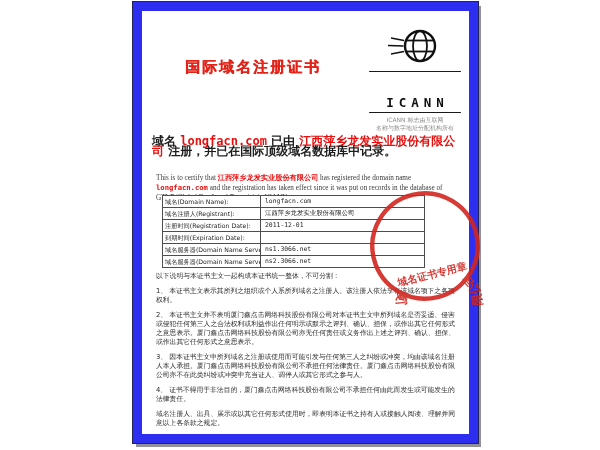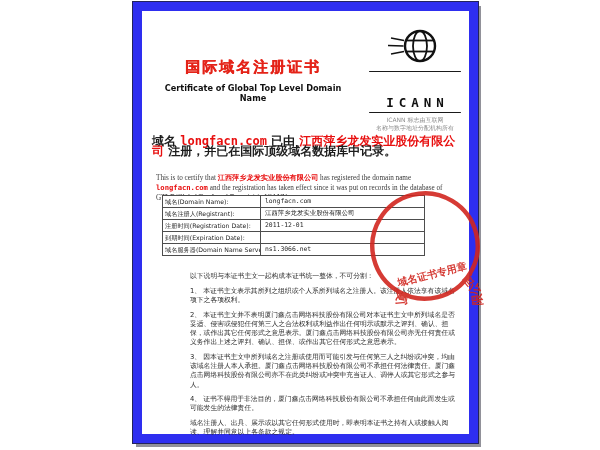--- a/index.html
+++ b/index.html
@@ -39,31 +39,30 @@
   .tlabel { width:98px; border-right:1px solid #4d4d4d; font-size:6.2px; line-height:11px;
             padding-left:2px; color:#1f1f1f; white-space:nowrap; overflow:hidden; }
   .tvalue { flex:1; font-size:6.4px; line-height:11px; padding-left:4px; color:#1f1f1f;
             font-family:"DejaVu Sans Mono",monospace; white-space:nowrap; overflow:hidden; }
 
   
   .stamp { position:absolute; top:176px; left:224px; z-index:6; }
 
   
   .terms { position:absolute; top:261px; left:14px; width:304px; font-size:6.8px; line-height:9.2px; color:#2c2c2c; }
-  .terms p { margin-bottom:5.5px;margin-left:34px; }
+  .terms p { margin-bottom:5.5px; }
 </style>
 </head>
 <body>
 
 <div class="cert">
   <div class="inner">
 
     <div class="title-block">
       <div class="title-cn">国际域名注册证书</div>
-      <div class="title-en">Certificate of Global Top Level Domain Name</div>
     </div>
 
     <div class="icann-block">
       <svg class="icann-globe" width="56" height="44" viewBox="0 0 56 44">
         <g stroke="#111111" fill="none">
           <circle cx="33" cy="21" r="15" stroke-width="2.4"></circle>
           <ellipse cx="33" cy="21" rx="7" ry="15" stroke-width="1.8"></ellipse>
           <path d="M 19 15.5 H 47" stroke-width="1.8"></path>
           <path d="M 19 26.5 H 47" stroke-width="1.8"></path>
           <path d="M 4 13 L 17 15.5" stroke-width="1.4"></path>
@@ -97,20 +96,24 @@
         <div class="tlabel">注册时间(Registration Date):</div>
         <div class="tvalue">2011-12-01</div>
       </div>
       <div class="trow">
         <div class="tlabel">到期时间(Expiration Date):</div>
       </div>
       <div class="trow">
         <div class="tlabel">域名服务器(Domain Name Server)1:</div>
         <div class="tvalue">ns1.3066.net</div>
       </div>
+      <div class="trow">
+        <div class="tlabel">域名服务器(Domain Name Server)2:</div>
+        <div class="tvalue">ns2.3066.net</div>
+      </div>
     </div>
 
     <svg class="stamp" width="118" height="118" viewBox="0 0 112 112">
       <g transform="rotate(-14 56 56)" opacity="0.9">
         <circle cx="56" cy="56" r="50" fill="none" stroke="#d1261f" stroke-width="4.2"></circle>
         <defs>
           <path id="sealArc" d="M 27.7 84.3 A 40 40 0 1 0 84.3 84.3" fill="none"></path>
         </defs>
         <text font-size="11.5" font-weight="bold" fill="#d1261f" font-family="DejaVu Sans, sans-serif">
           <textPath href="#sealArc" startOffset="50%" text-anchor="middle">厦门鑫点击网络科技股份有限公司</textPath>

